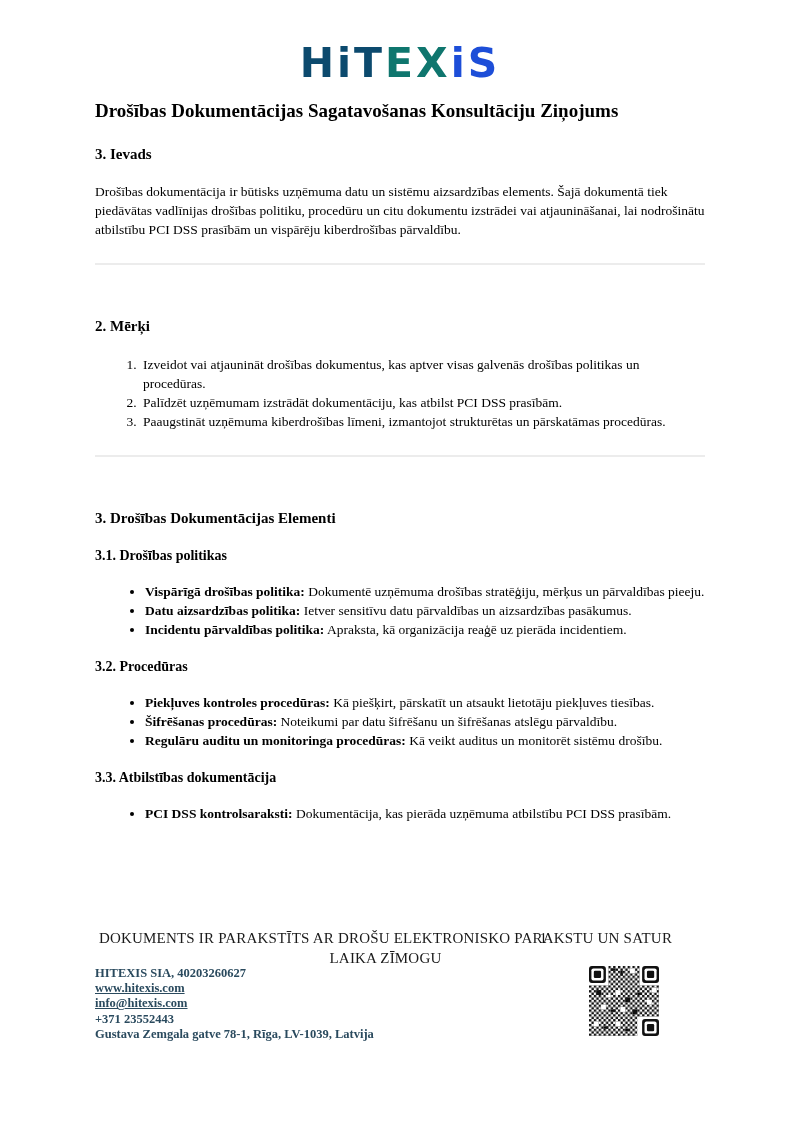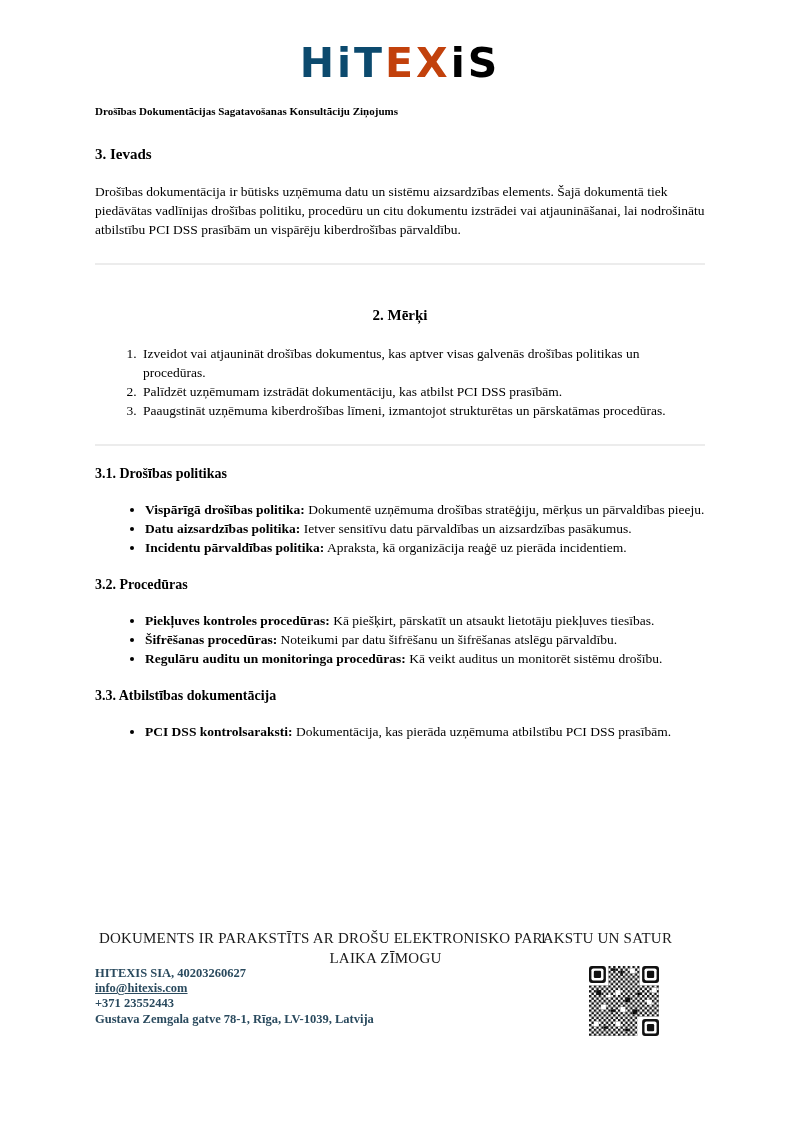--- a/index.html
+++ b/index.html
@@ -21,27 +21,27 @@
     margin-top: 38px;
     text-align: center;
     font-family: "DejaVu Sans", sans-serif;
     font-weight: bold;
     font-size: 41px;
     letter-spacing: 3px;
     line-height: 50px;
     user-select: none;
   }
   .logo .l1 { color: #0c4a6e; }
-  .logo .l2 { color: #c2410c; }
-  .logo .l3 { color: #000000; }
+  .logo .l2 { color: #0f766e; }
+  .logo .l3 { color: #1d4ed8; }
 
   
   .doc-title {
     margin-top: 12px;
-    font-size: 11px;
+    font-size: 19px;
     font-weight: bold;
     line-height: 22px;
   }
   .h-section {
     margin-top: 22px;
     font-size: 15px;
     font-weight: bold;
     line-height: 20px;
   }
   .h-sub {
@@ -56,21 +56,21 @@
     margin-top: 18px;
     font-size: 13.5px;
     line-height: 19px;
   }
 
   hr.rule {
     border: none;
     border-top: 2px solid #ececec;
     margin: 24px 0 0 0;
   }
-  .h-after-rule { margin-top: 40px; text-align: center; }
+  .h-after-rule { margin-top: 51px; }
 
   ol.num-list {
     margin-top: 19px;
     padding-left: 45px;
     font-size: 13.5px;
     line-height: 19px;
   }
   ol.num-list li { padding-left: 3px; font-family: Liberation Serif, serif; }
 
   ul.bullet-list {
@@ -145,20 +145,21 @@
 
     <h2 class="h-section h-after-rule">2. Mērķi</h2>
     <ol class="num-list">
       <li>Izveidot vai atjaunināt drošības dokumentus, kas aptver visas galvenās drošības politikas un procedūras.</li>
       <li>Palīdzēt uzņēmumam izstrādāt dokumentāciju, kas atbilst PCI DSS prasībām.</li>
       <li>Paaugstināt uzņēmuma kiberdrošības līmeni, izmantojot strukturētas un pārskatāmas procedūras.</li>
     </ol>
 
     <hr class="rule">
 
+    <h2 class="h-section h-after-rule">3. Drošības Dokumentācijas Elementi</h2>
 
     <h3 class="h-sub">3.1. Drošības politikas</h3>
     <ul class="bullet-list">
       <li><span class="term">Vispārīgā drošības politika:</span> <span>Dokumentē uzņēmuma drošības stratēģiju, mērķus un pārvaldības pieeju.</span></li>
       <li><span class="term">Datu aizsardzības politika:</span> <span>Ietver sensitīvu datu pārvaldības un aizsardzības pasākumus.</span></li>
       <li><span class="term">Incidentu pārvaldības politika:</span> <span>Apraksta, kā organizācija reaģē uz pierāda incidentiem.</span></li>
     </ul>
 
     <h3 class="h-sub">3.2. Procedūras</h3>
     <ul class="bullet-list">
@@ -172,20 +173,21 @@
       <li><span class="term">PCI DSS kontrolsaraksti:</span> <span>Dokumentācija, kas pierāda uzņēmuma atbilstību PCI DSS prasībām.</span></li>
     </ul>
   </div>
 
   <div class="footer">
     <div class="signature">DOKUMENTS IR PARAKSTĪTS AR DROŠU ELEKTRONISKO PARAKSTU UN SATUR LAIKA ZĪMOGU</div>
     <div class="pagenum">1</div>
 
     <div class="contacts">
       <div>HITEXIS SIA, 40203260627</div>
+      <div><a href="#">www.hitexis.com</a></div>
       <div><a href="#">info@hitexis.com</a></div>
       <div>+371 23552443</div>
       <div>Gustava Zemgala gatve 78-1, Rīga, LV-1039, Latvija</div>
     </div>
 
     <svg class="qr" viewBox="0 0 29 29" xmlns="http://www.w3.org/2000/svg">
       <defs>
         <pattern id="qrm" width="2" height="2" patternUnits="userSpaceOnUse">
           <rect x="0" y="0" width="1" height="1" fill="#111"></rect>
           <rect x="1" y="1" width="1" height="1" fill="#111"></rect>

